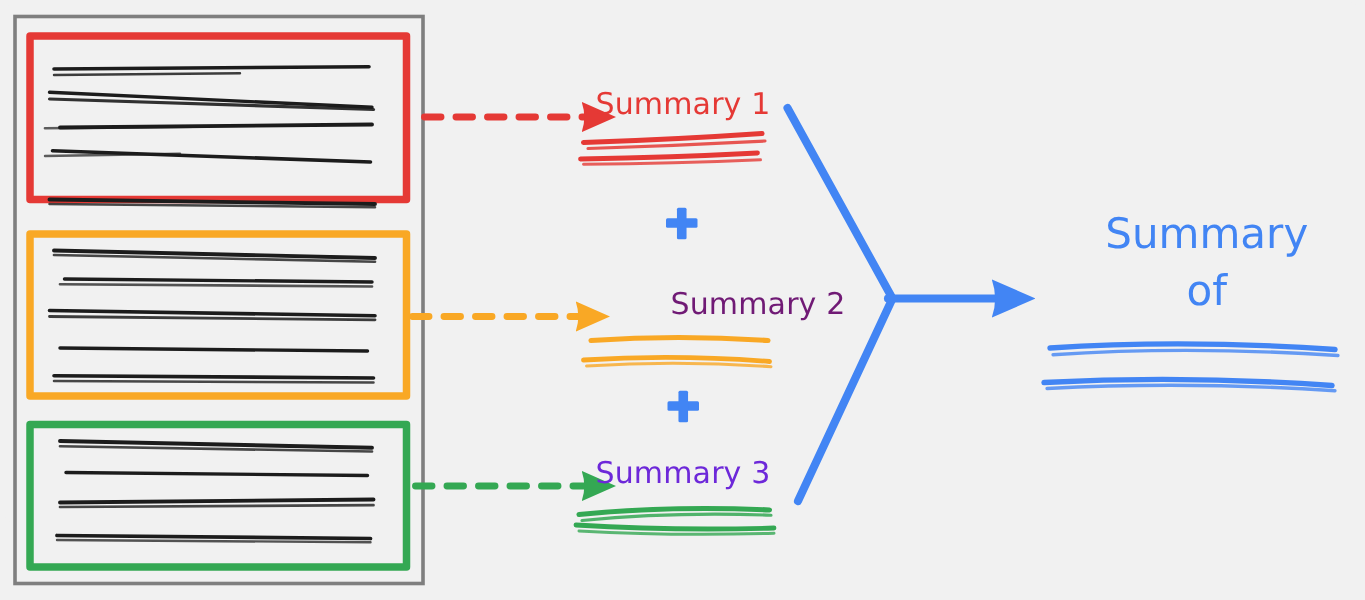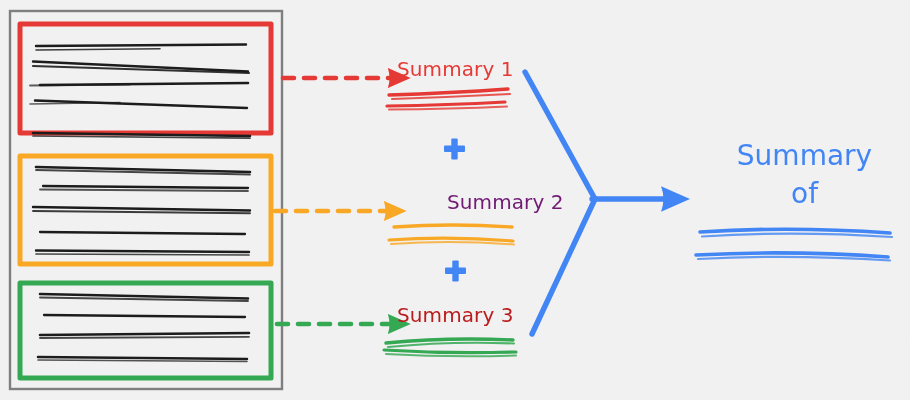--- a/index.html
+++ b/index.html
@@ -32,21 +32,21 @@
     white-space: nowrap;
     font-family: "DejaVu Sans", sans-serif;
     font-weight: 400;
   }
   .summary-label {
     font-size: 20px;
     letter-spacing: 0.1px;
   }
   #lbl-s1 { left: 397px; top: 57px; color: #e53935; }
   #lbl-s2 { left: 401px; top: 190px; color: #701a75; margin-left: 46px; }
-  #lbl-s3 { left: 397px; top: 303px; color: #b91c1c; }
+  #lbl-s3 { left: 397px; top: 303px; color: #6d28d9; }
   #lbl-sos {
     left: 705px;
     top: 137px;
     color: #4285f4;
     font-size: 28px;
     line-height: 38px;
     text-align: center;
     width: 180px;
     white-space: normal;
   }

